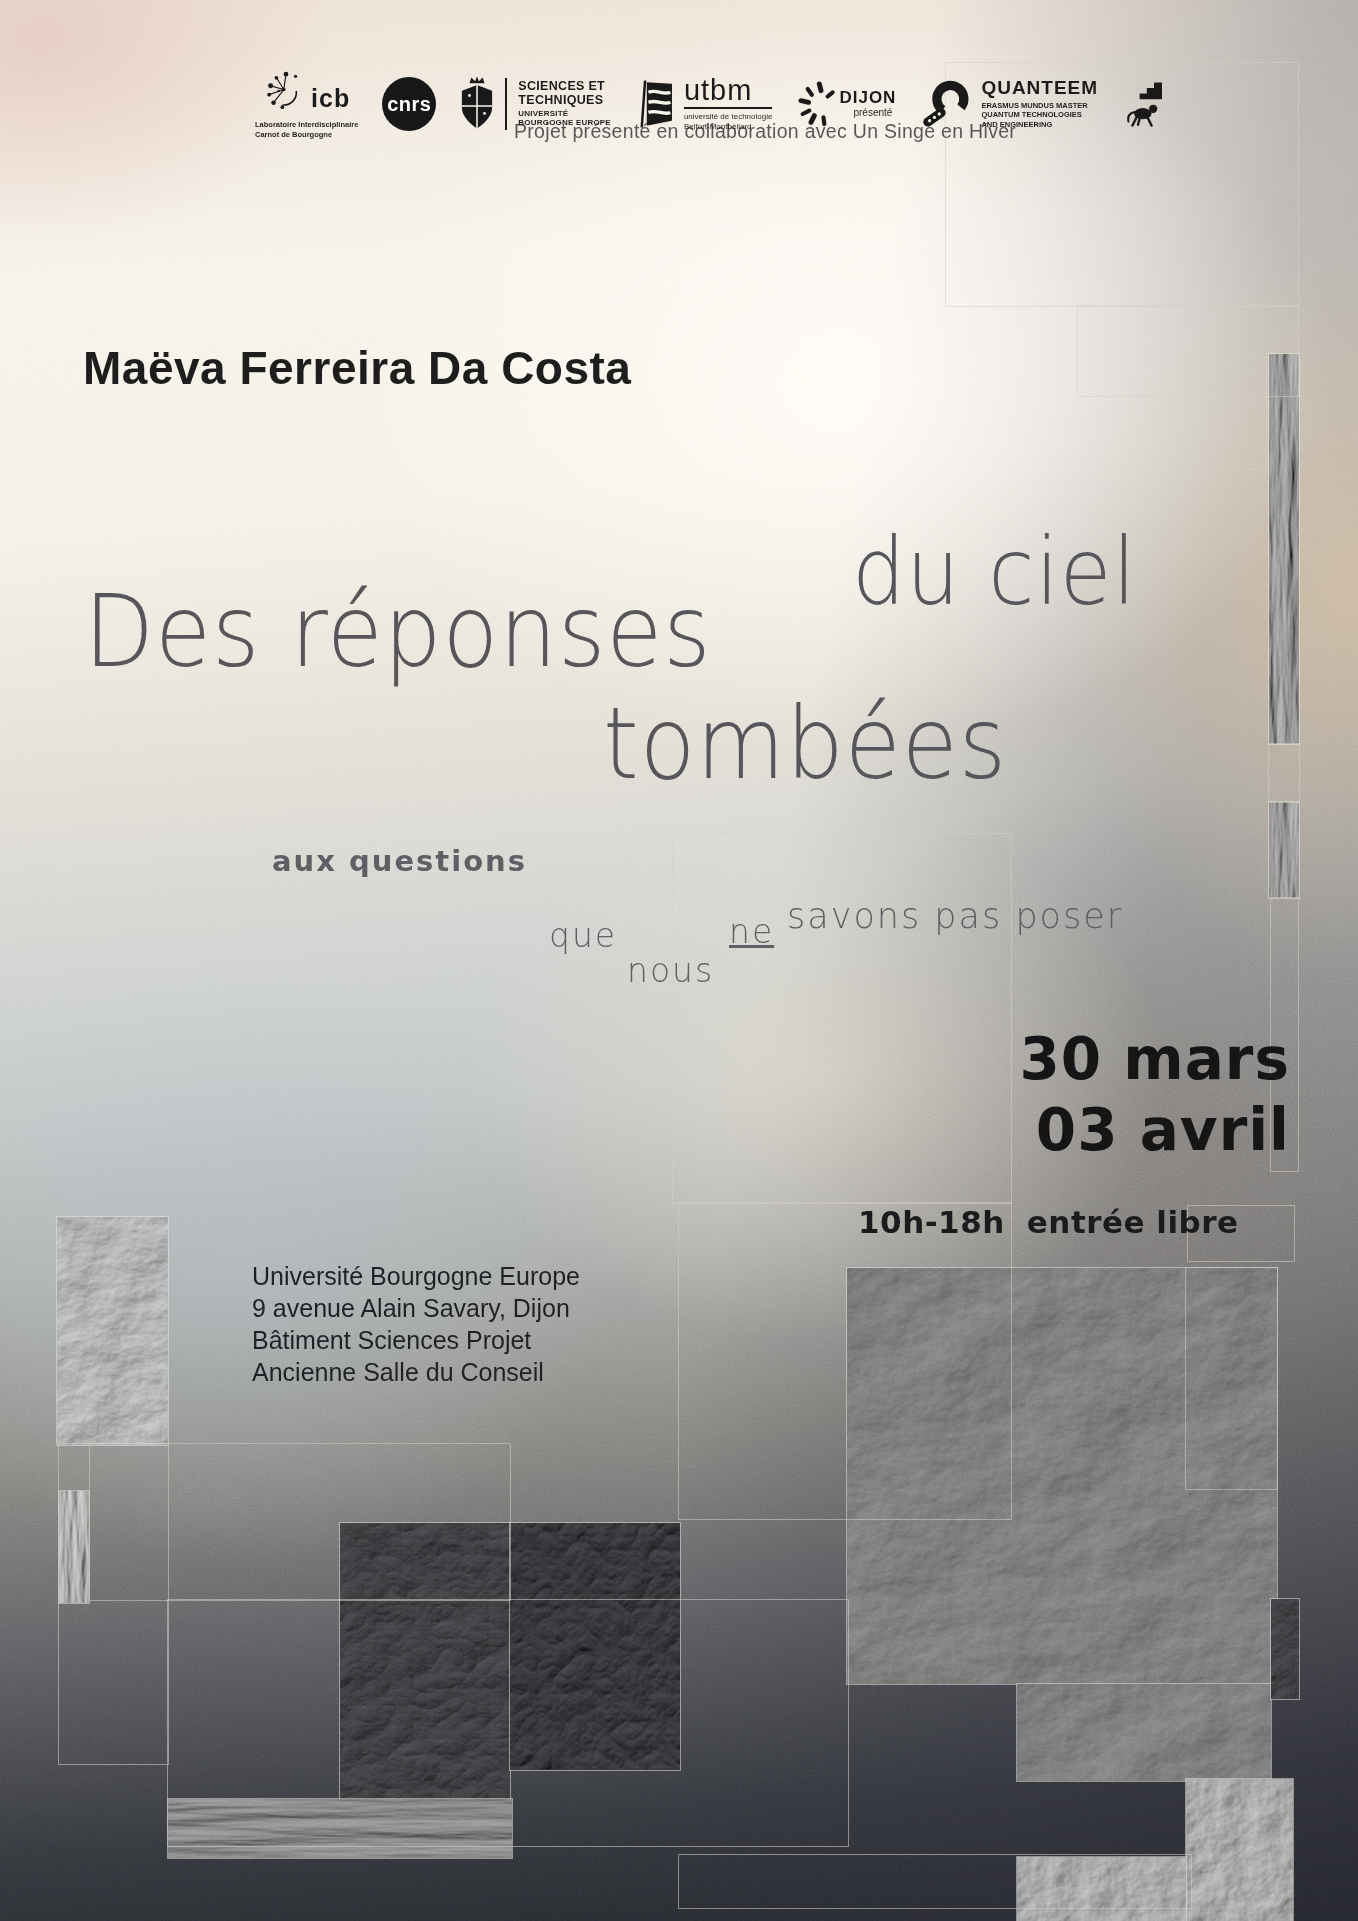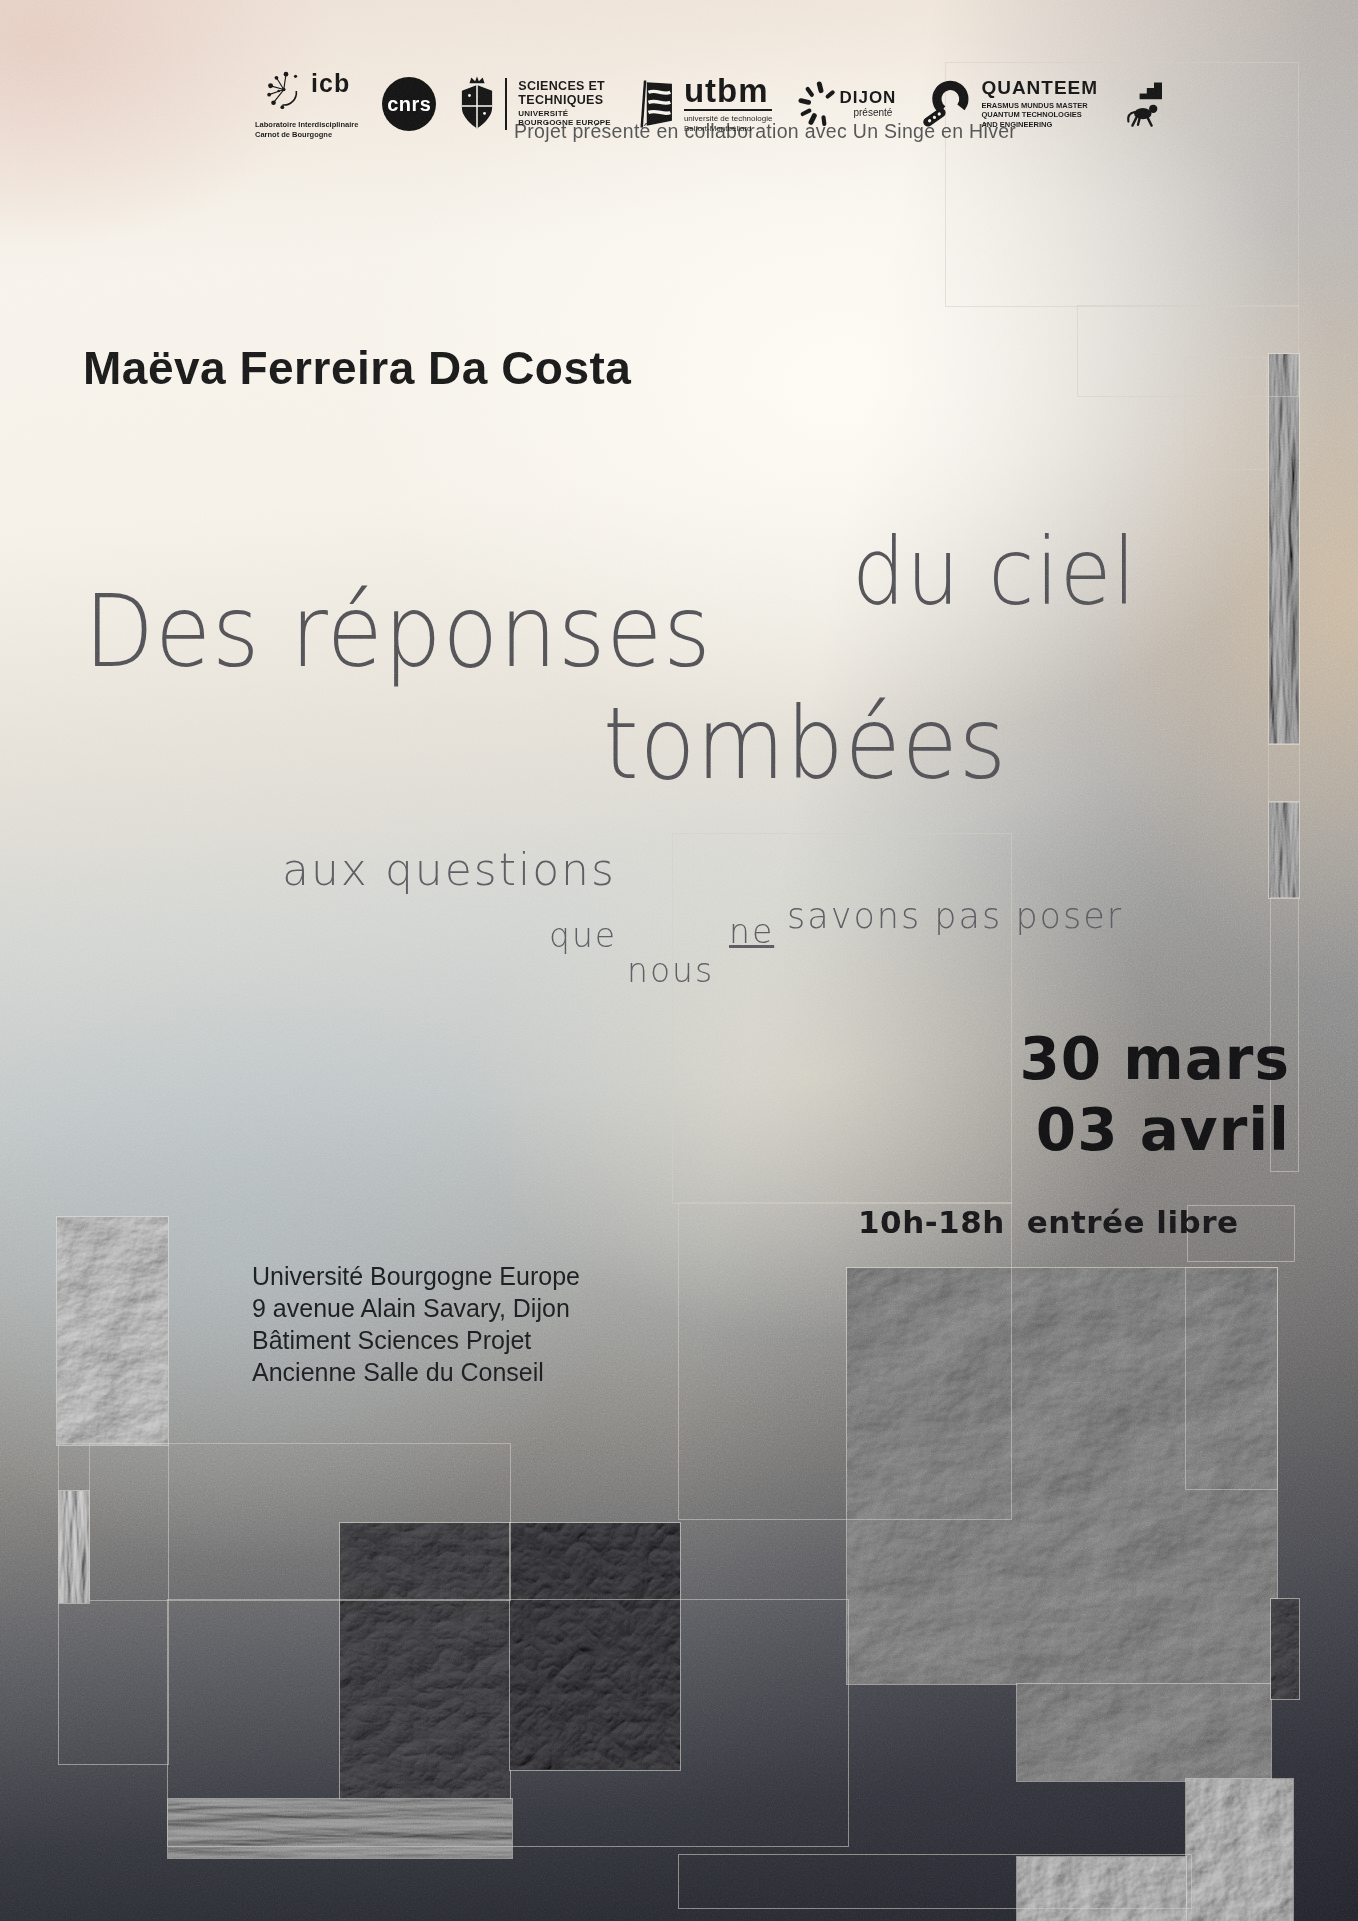--- a/index.html
+++ b/index.html
@@ -25,43 +25,43 @@
   .grain.sc{opacity:.09;mix-blend-mode:screen;}
   
   .txt{position:absolute;z-index:20;white-space:nowrap;}
   .artist{left:83px;top:341px;font-size:46px;font-weight:700;letter-spacing:.5px;color:#141414;}
   .expo{left:322px;top:432px;font-size:29px;font-weight:500;color:#1c1c1c;letter-spacing:1px;}
   .display{font-family:"DejaVu Sans",sans-serif;font-weight:100;color:#4b4b50;transform:scaleY(1.10);transform-origin:top left;letter-spacing:1px;}
   .t-duciel{left:852px;top:518px;font-size:84px;}
   .t-des{left:84px;top:574px;font-size:91px;}
   .t-tombees{left:603px;top:686px;font-size:91px;}
   .tag{font-family:"DejaVu Sans",sans-serif;font-weight:200;color:#55545a;}
-  .tag1{left:282px;top:844px;font-size:44px;letter-spacing:2px;}
+  .tag1{left:272px;top:844px;font-size:29px;letter-spacing:2px;font-weight:bold;}
   .tag2{left:549px;top:916px;font-size:33px;letter-spacing:2px;}
   .tag3{left:627px;top:951px;font-size:33px;letter-spacing:2px;}
   .tag4{left:729px;top:912px;font-size:33px;letter-spacing:2px;text-decoration:underline;}
   .tag5{left:787px;top:896px;font-size:35px;letter-spacing:2px;}
   .dates{left:1000px;top:1024px;width:290px;text-align:right;z-index:20;position:absolute;
          font-family:"DejaVu Sans",sans-serif;font-weight:700;color:#0c0c0e;font-size:58px;line-height:71px;letter-spacing:1px;}
   .hours{left:858px;top:1204px;font-size:31px;font-weight:700;font-family:"DejaVu Sans",sans-serif;color:#121214;letter-spacing:.5px;}
   .hours .sep{display:inline-block;width:22px;}
   .venue{left:252px;top:1260px;font-size:25px;line-height:32px;font-weight:500;color:#15171a;z-index:20;position:absolute;white-space:nowrap;}
   
   .logos{position:absolute;left:255px;top:58px;height:92px;display:flex;align-items:center;gap:24px;z-index:22;color:#111;}
   .logo{display:flex;align-items:center;gap:7px;}
   .stack{display:flex;flex-direction:column;line-height:1.08;}
   .icb-wrap{display:flex;flex-direction:column;align-items:center;}
-  .icb-row{display:flex;align-items:flex-start;gap:2px;}
+  .icb-row{display:flex;align-items:flex-end;gap:2px;}
   .icb-name{font-size:25px;font-weight:700;letter-spacing:1px;}
   .microcap{font-size:7.5px;font-weight:700;text-align:left;line-height:1.25;}
   .cnrs{width:54px;height:54px;background:#0e0e0e;border-radius:50%;display:flex;align-items:center;justify-content:center;color:#fff;font-weight:700;font-size:20px;letter-spacing:.5px;}
   .ube-div{width:2px;height:52px;background:#111;margin:0 4px;}
   .ube-b{font-size:12.5px;font-weight:800;letter-spacing:.3px;}
   .ube-s{font-size:8px;font-weight:700;letter-spacing:.2px;}
-  .utbm-name{font-size:33px;font-weight:700;letter-spacing:1px;border-bottom:2px solid #111;line-height:1;padding-bottom:2px;}
+  .utbm-name{font-size:29px;font-weight:400;letter-spacing:1px;border-bottom:2px solid #111;line-height:1;padding-bottom:2px;}
   .utbm-cap{font-size:8px;font-weight:400;line-height:1.3;}
   .dijon-name{font-size:17px;font-weight:800;letter-spacing:1px;}
   .dijon-cap{font-size:10px;font-weight:500;margin-left:14px;}
   .q-name{font-size:19px;font-weight:800;letter-spacing:1px;}
   .q-cap{font-size:7.5px;font-weight:700;line-height:1.3;}
   .collab{left:514px;top:120px;font-size:19.5px;color:#4c4c4c;letter-spacing:.3px;}
 </style>
 </head>
 <body>
 

